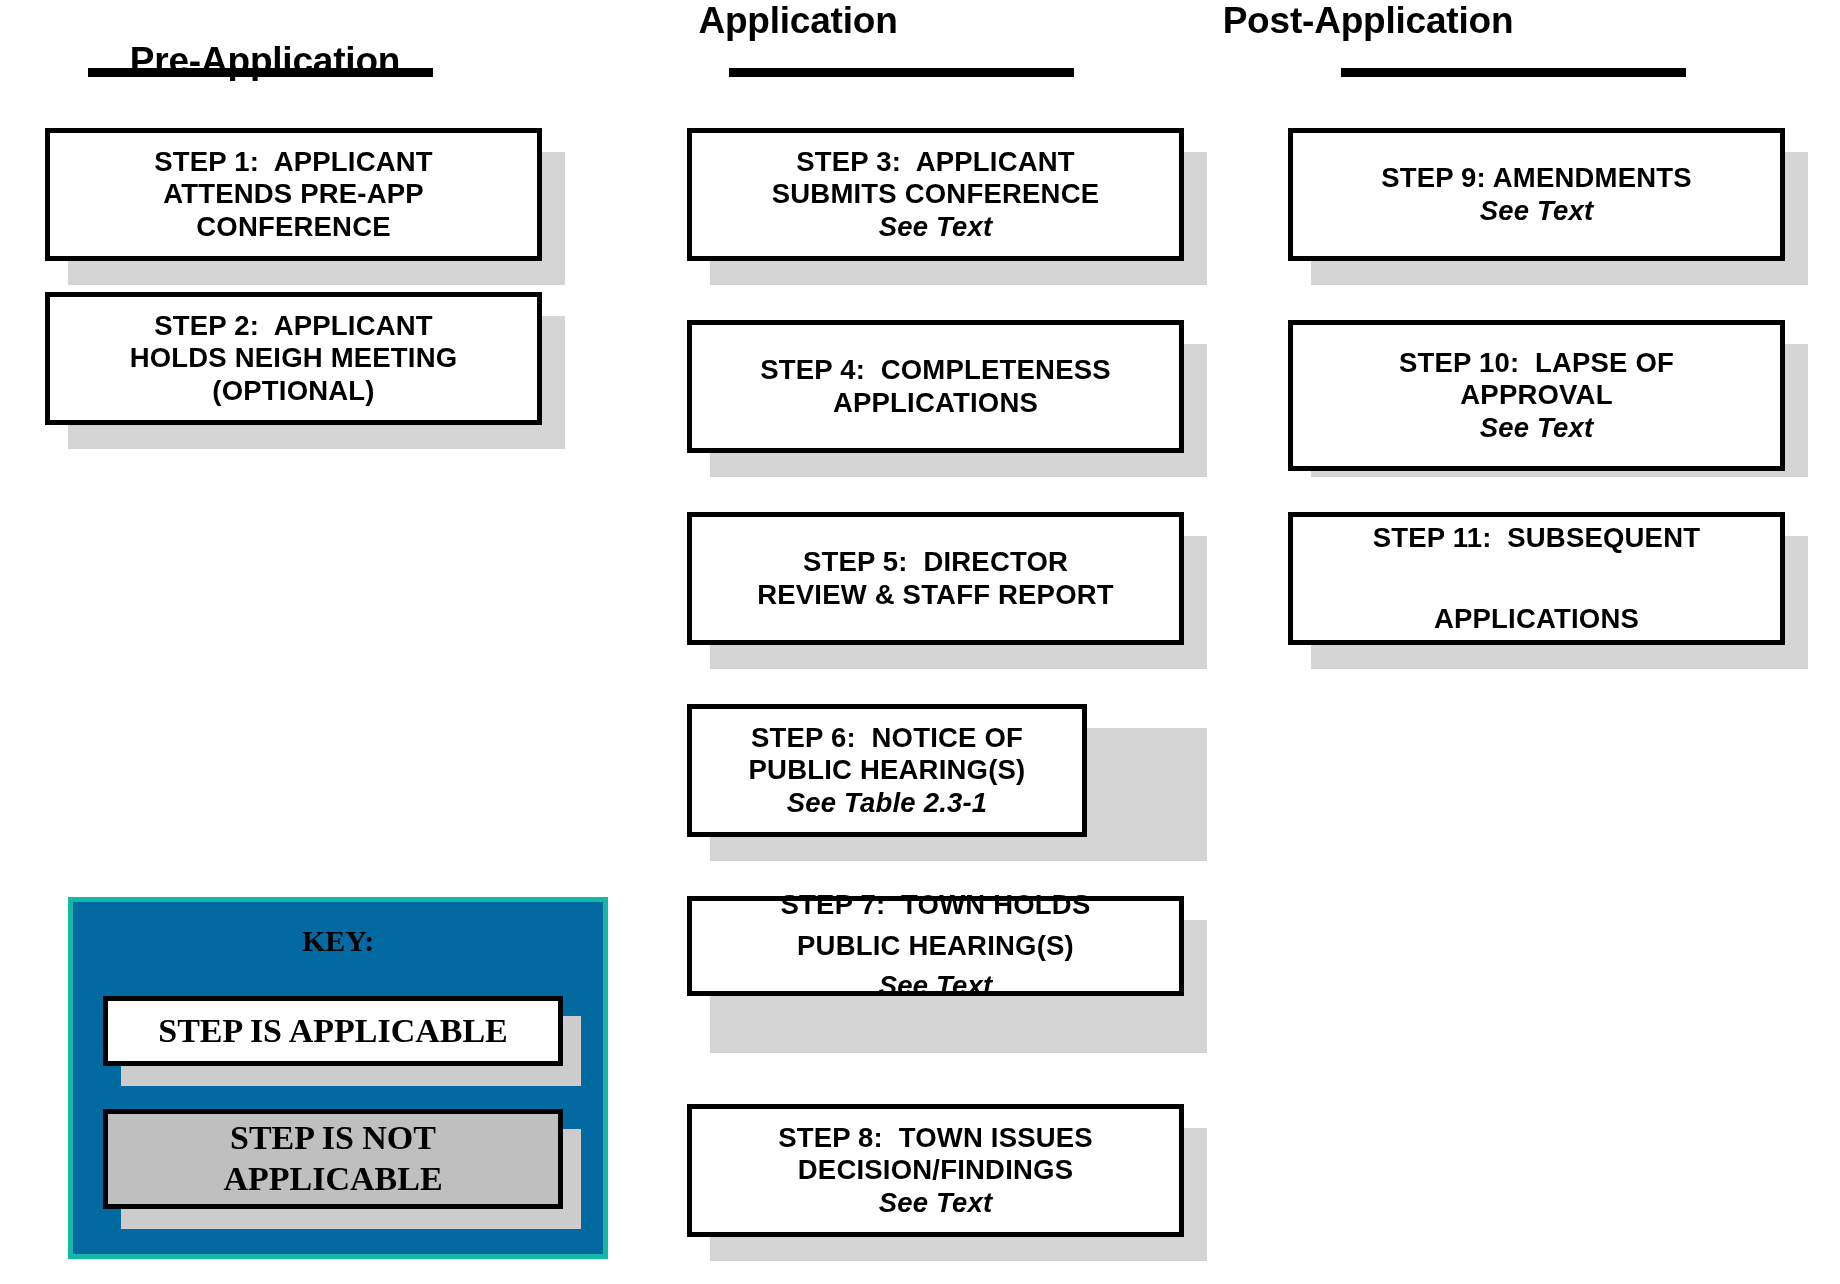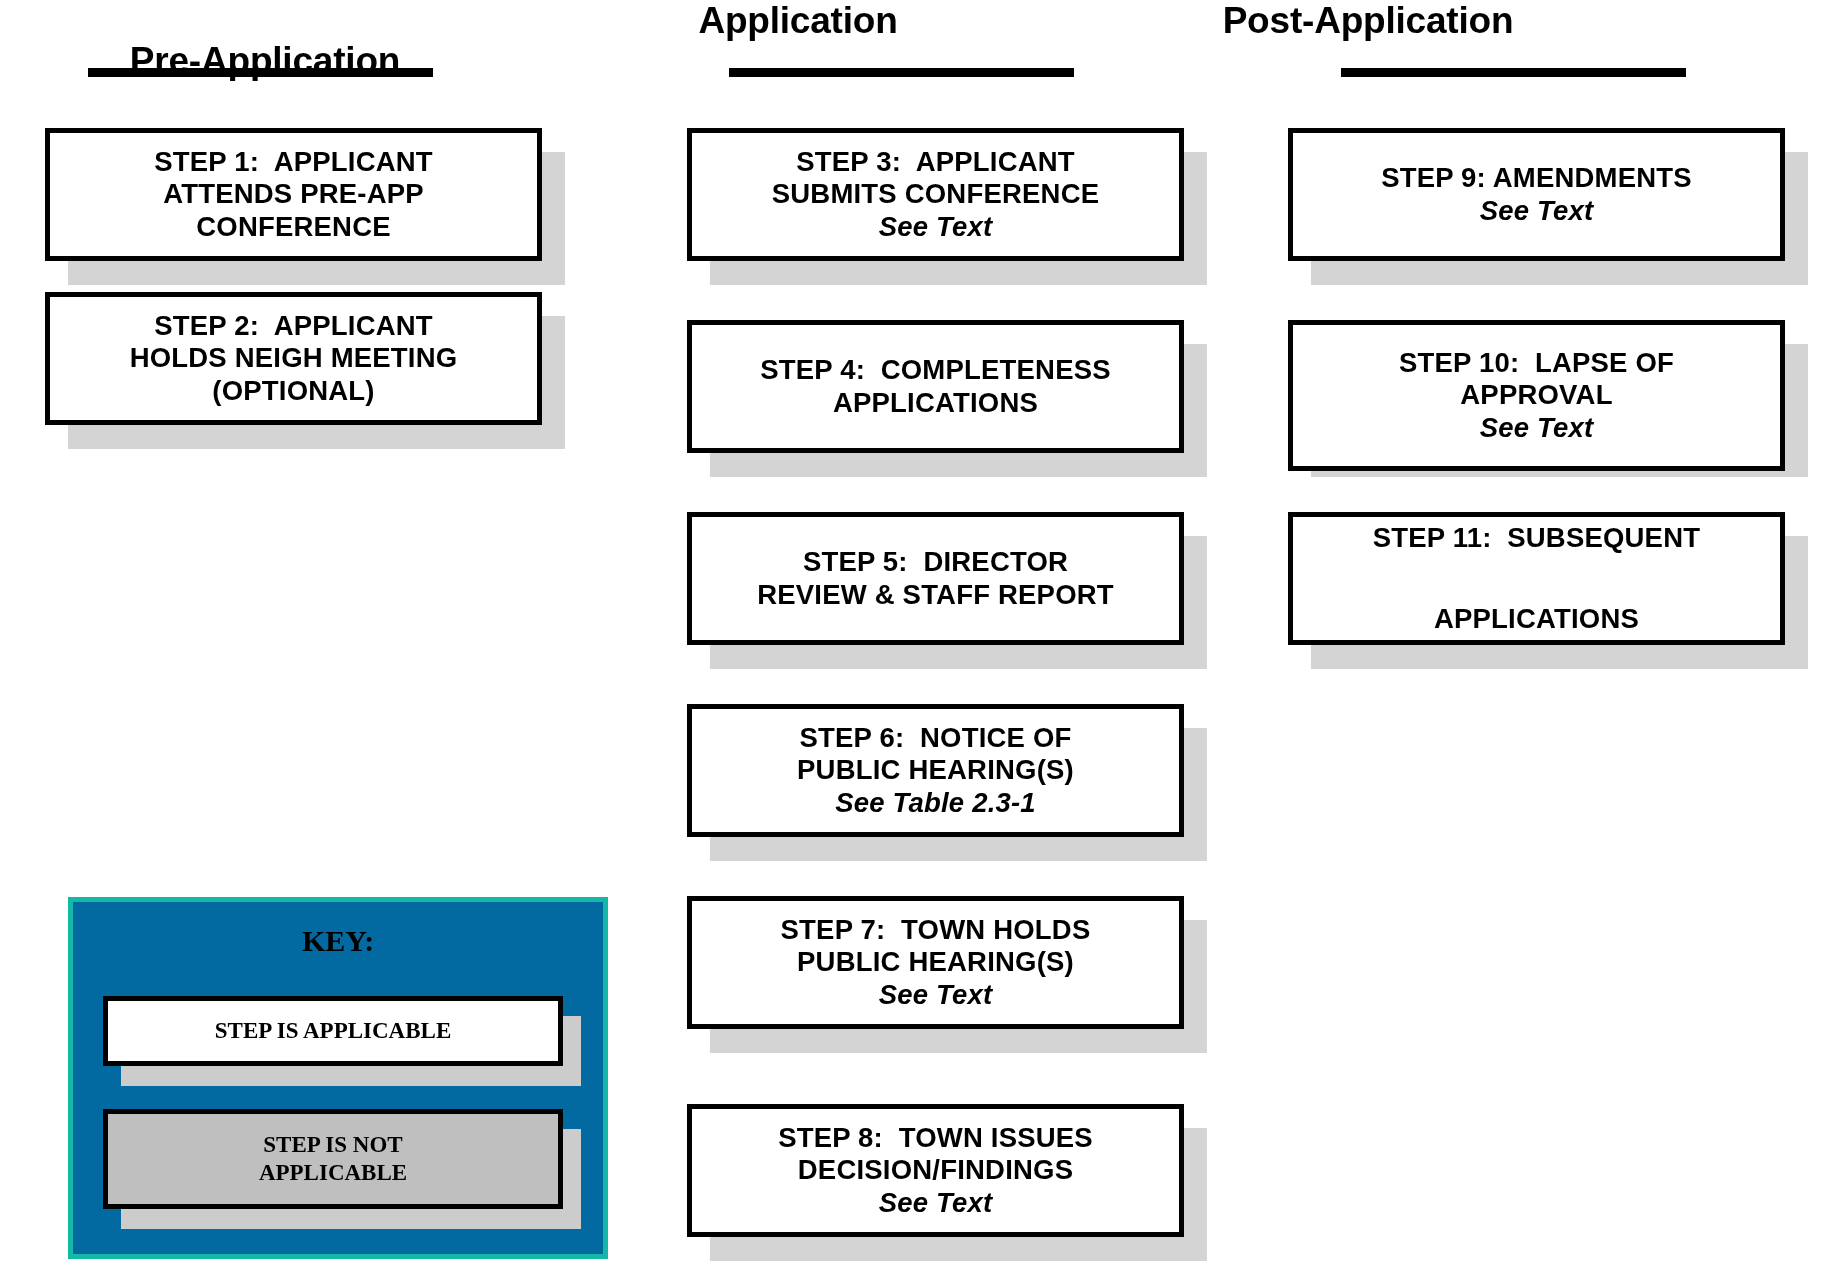--- a/index.html
+++ b/index.html
@@ -97,21 +97,21 @@
     border: 5px solid #000;
     display: flex;
     align-items: center;
     justify-content: center;
     text-align: center;
     line-height: 1.2;
     z-index: 3;
   }
   .key-box .ln {
     font-weight: bold;
-    font-size: 23px;
+    font-size: 34px;
     color: #000;
     white-space: pre;
   }
   .key-box.applicable { background: #ffffff; }
   .key-box.not-applicable { background: #bfbfbf; }
   .key-shadow {
     position: absolute;
     background: #cccccc;
     z-index: 2;
   }
@@ -172,28 +172,28 @@
     <div class="ln">APPLICATIONS</div>
   </div>
 
   <div class="shadow" style="left:710px; top:536px; width:497px; height:133px;"></div>
   <div class="box" style="left:687px; top:512px; width:497px; height:133px;">
     <div class="ln">STEP 5:  DIRECTOR</div>
     <div class="ln">REVIEW &amp; STAFF REPORT</div>
   </div>
 
   <div class="shadow" style="left:710px; top:728px; width:497px; height:133px;"></div>
-  <div class="box" style="left:687px; top:704px; width:497px; height:133px;">
+  <div class="box" style="left:687px; top:704px; width:400px; height:133px;">
     <div class="ln">STEP 6:  NOTICE OF</div>
     <div class="ln">PUBLIC HEARING(S)</div>
     <div class="ln it">See Table 2.3-1</div>
   </div>
 
   <div class="shadow" style="left:710px; top:920px; width:497px; height:133px;"></div>
-  <div class="box" style="left:687px; top:896px; width:497px; height:133px;">
+  <div class="box" style="left:687px; top:896px; width:497px; height:100px;gap:8px;">
     <div class="ln">STEP 7:  TOWN HOLDS</div>
     <div class="ln">PUBLIC HEARING(S)</div>
     <div class="ln it">See Text</div>
   </div>
 
   <div class="shadow" style="left:710px; top:1128px; width:497px; height:133px;"></div>
   <div class="box" style="left:687px; top:1104px; width:497px; height:133px;">
     <div class="ln">STEP 8:  TOWN ISSUES</div>
     <div class="ln">DECISION/FINDINGS</div>
     <div class="ln it">See Text</div>

